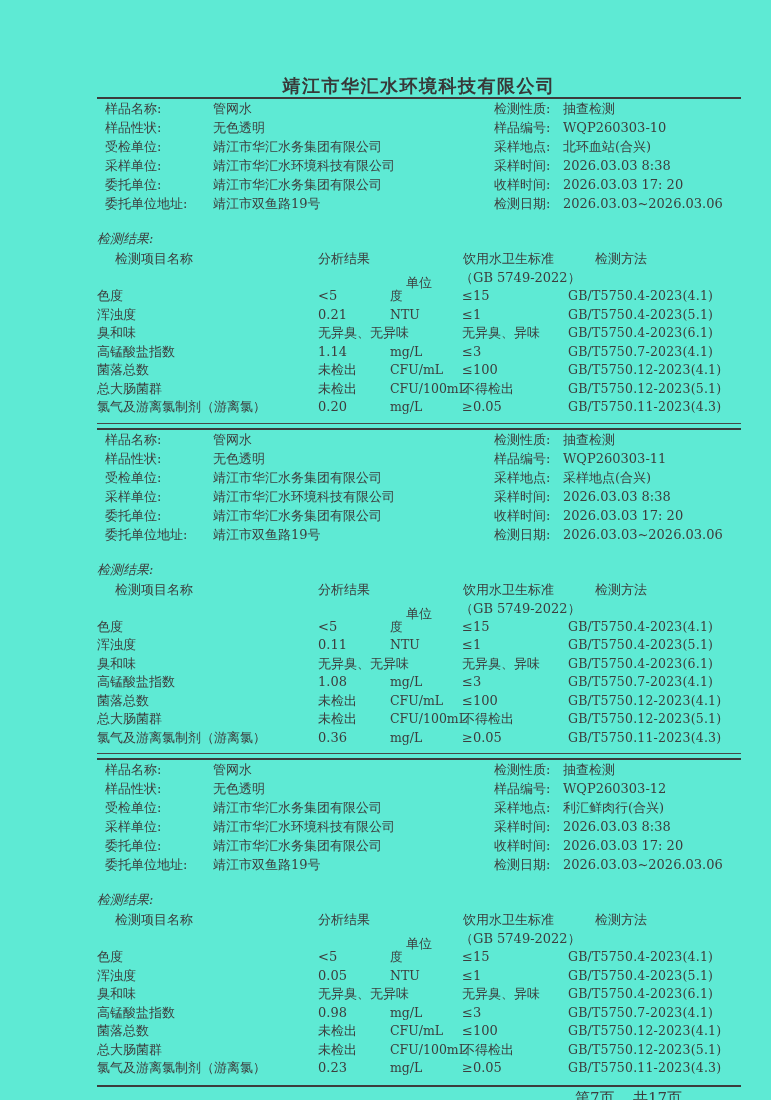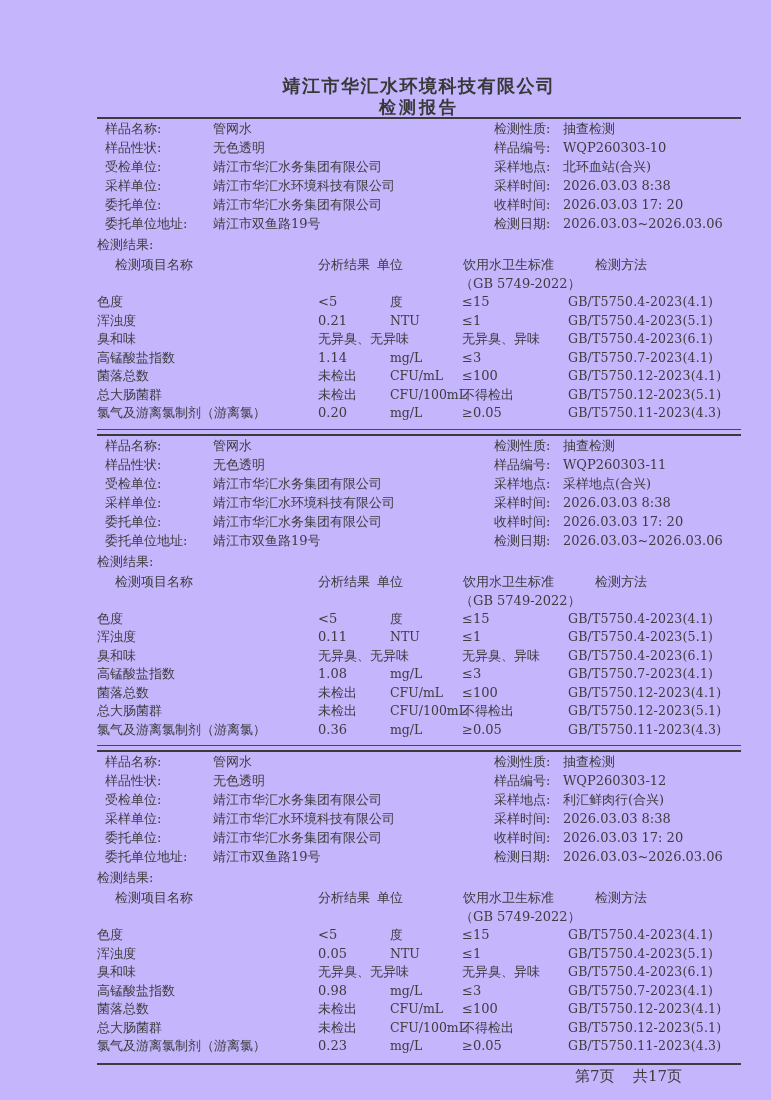--- a/index.html
+++ b/index.html
@@ -4,21 +4,21 @@
 <style>
   html,body{margin:0;padding:0;}
   body{
     width:771px;height:1100px;
     background:#e9e9e9;
     font-family:"DejaVu Serif","Liberation Serif",serif;
   }
   .page{
     position:relative;
     width:771px;height:1100px;
-    background:#c4b5fd;
+    background:#5eead4;
     color:#3d3d3d;
     overflow:hidden;
   }
   .header{
     margin:0 30px 0 97px;
     width:644px;
     padding-top:74px;
     text-align:center;
     border-bottom:2px solid #3c3c3c;
   }
@@ -41,28 +41,28 @@
     width:644px;
     font-size:13px;
   }
   .report-section{padding-top:0;}
   .irow{position:relative;height:19px;line-height:19px;}
   .irow span{position:absolute;top:0;white-space:nowrap;}
   .il{left:8px;}
   .iv{left:116px;}
   .irl{left:365px;margin-left:32px;}
   .irv{left:466px;font-family:"DejaVu Serif","Liberation Serif",serif;}
-  .results-label{height:19px;line-height:19px;margin-top:2px;}
+  .results-label{height:19px;line-height:19px;margin-top:16px;font-style:italic;}
   .thead{position:relative;height:19px;line-height:19px;margin-top:1px;}
   .thead span{position:absolute;top:0;white-space:nowrap;}
   .tsub{position:relative;height:19px;line-height:19px;}
   .tsub span{position:absolute;top:0;left:363px;white-space:nowrap;}
   .h-item{left:18px;}
   .h-result{left:221px;}
-  .h-unit{left:280px;}
+  .h-unit{left:309px;margin-top:24px;}
   .h-standard{left:366px;}
   .h-method{left:498px;}
   .trow{position:relative;height:18.5px;line-height:18.5px;}
   .trow span{position:absolute;top:0;white-space:nowrap;}
   .c-item{left:0;}
   .c-result{left:221px;}
   .c-unit{left:293px;font-size:12.5px;}
   .c-standard{left:365px;}
   .c-method{left:471px;font-size:12.5px;letter-spacing:.2px;}
   .divider{
@@ -79,21 +79,20 @@
   .footer-row span{position:absolute;top:0;white-space:nowrap;}
   .f-page{left:478px;}
   .f-total{left:536px;}
 </style>
 </head>
 <body>
 
 <div class="page">
   <div class="header">
     <div class="company-title">靖江市华汇水环境科技有限公司</div>
-    <div class="report-title">检测报告</div>
   </div>
   <div class="content">
 
   <section class="report-section">
     <div class="irow">
       <span class="il">样品名称:</span>
       <span class="iv">管网水</span>
       <span class="irl">检测性质:</span>
       <span class="irv">抽查检测</span>
     </div>

